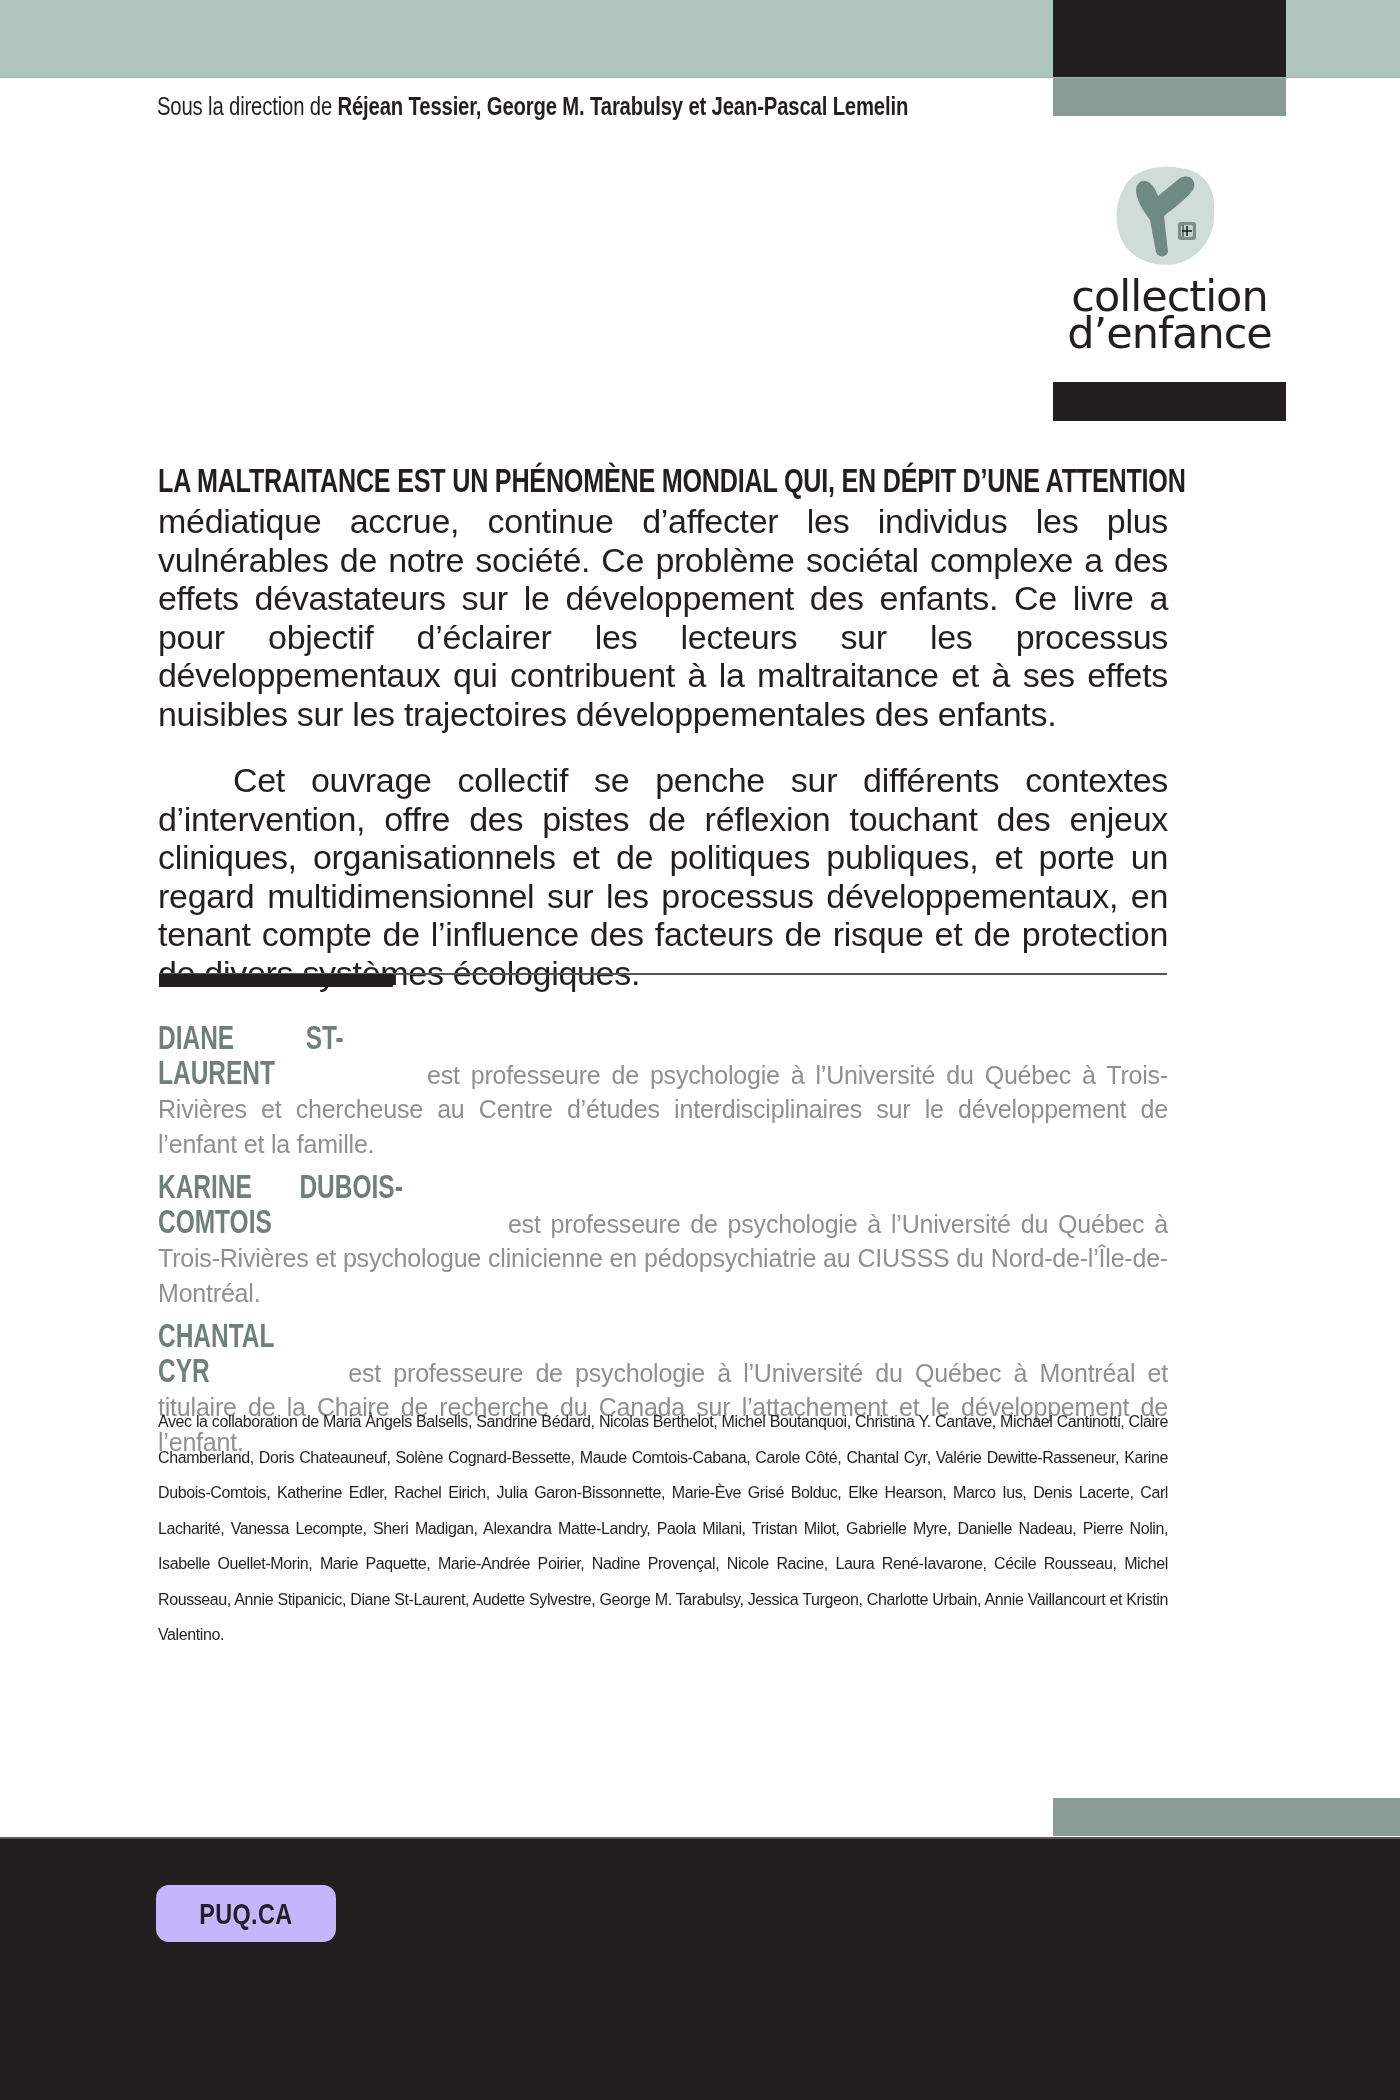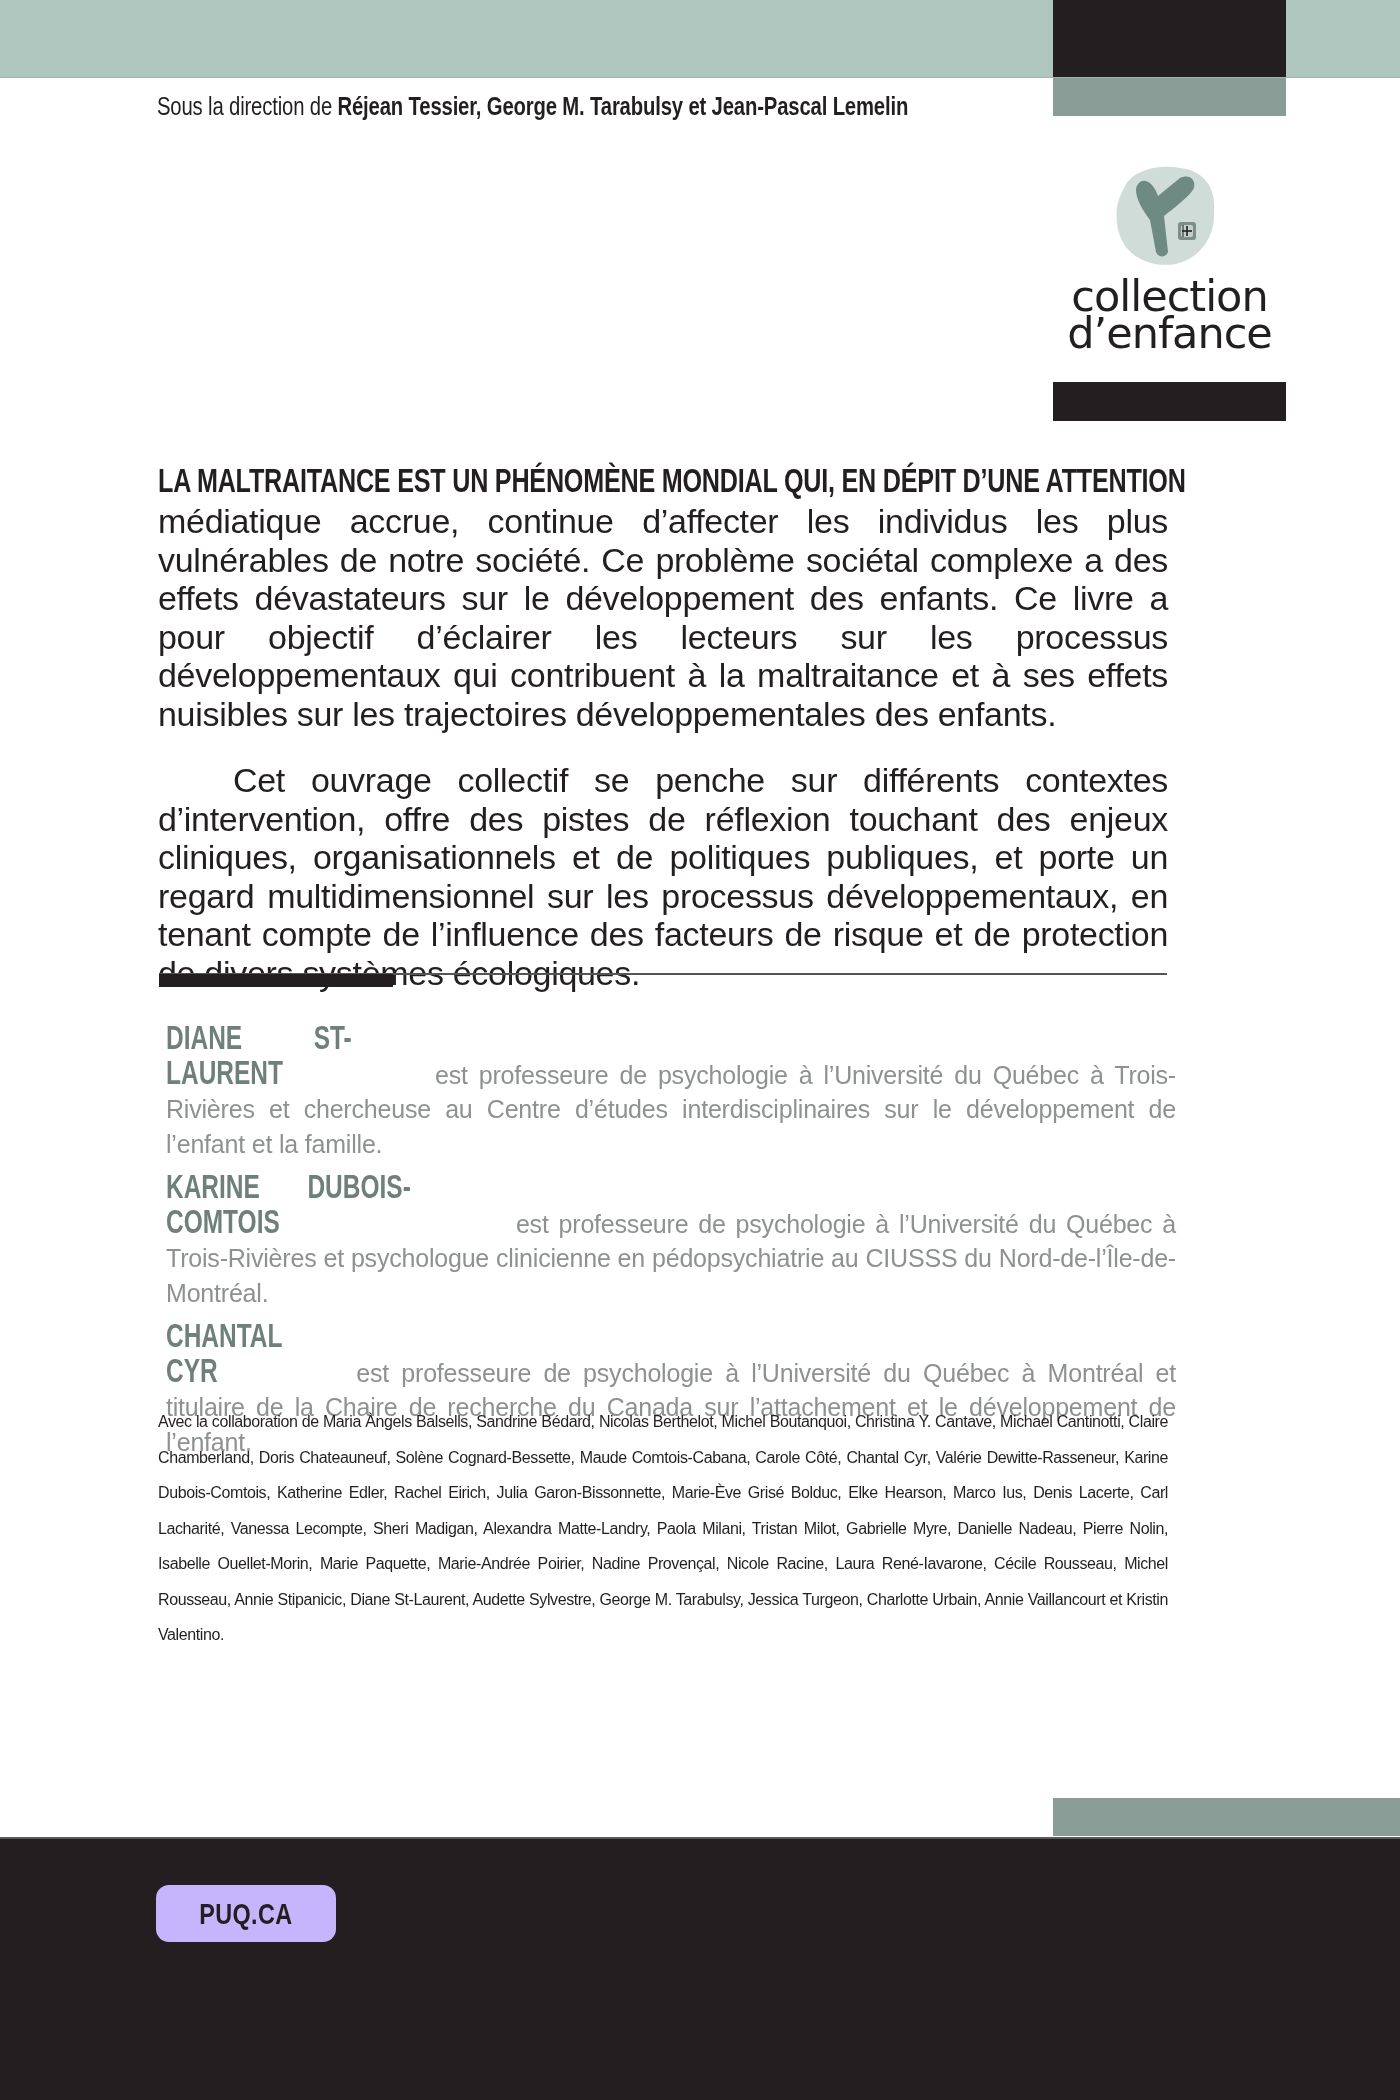--- a/index.html
+++ b/index.html
@@ -45,21 +45,21 @@
     font-size: 34px; line-height: 38.5px; color: #231f20; margin: 0;
     text-align: justify; font-weight: normal; letter-spacing: -0.3px;
   }
   .body-p.indent { text-indent: 75px; margin-top: 28px; }
 
   
   #div-line { left: 159px; top: 973px; width: 1008px; height: 2px; background: #555; }
   #div-thick { left: 159px; top: 974px; width: 234px; height: 13px; background: #231f20; }
 
   
-  #bios { left: 166px; top: 1020px; width: 1010px; }
+  #bios { left: 158px; top: 1020px; width: 1010px; }
   .bio { margin: 0 0 8px 0; font-size: 25px; line-height: 34.5px; color: #8d918f; text-align: justify; letter-spacing: -0.2px; }
   .bio-name {
     display: inline-block; font-weight: bold; color: #6f7f7a; font-size: 34px;
     transform: scaleX(0.72); transform-origin: left bottom; letter-spacing: 0;
   }
   .bio-name-wrap { display: inline-block; overflow: visible; }
 
   
   #collab {
     left: 158px; top: 1404px; width: 1010px;

